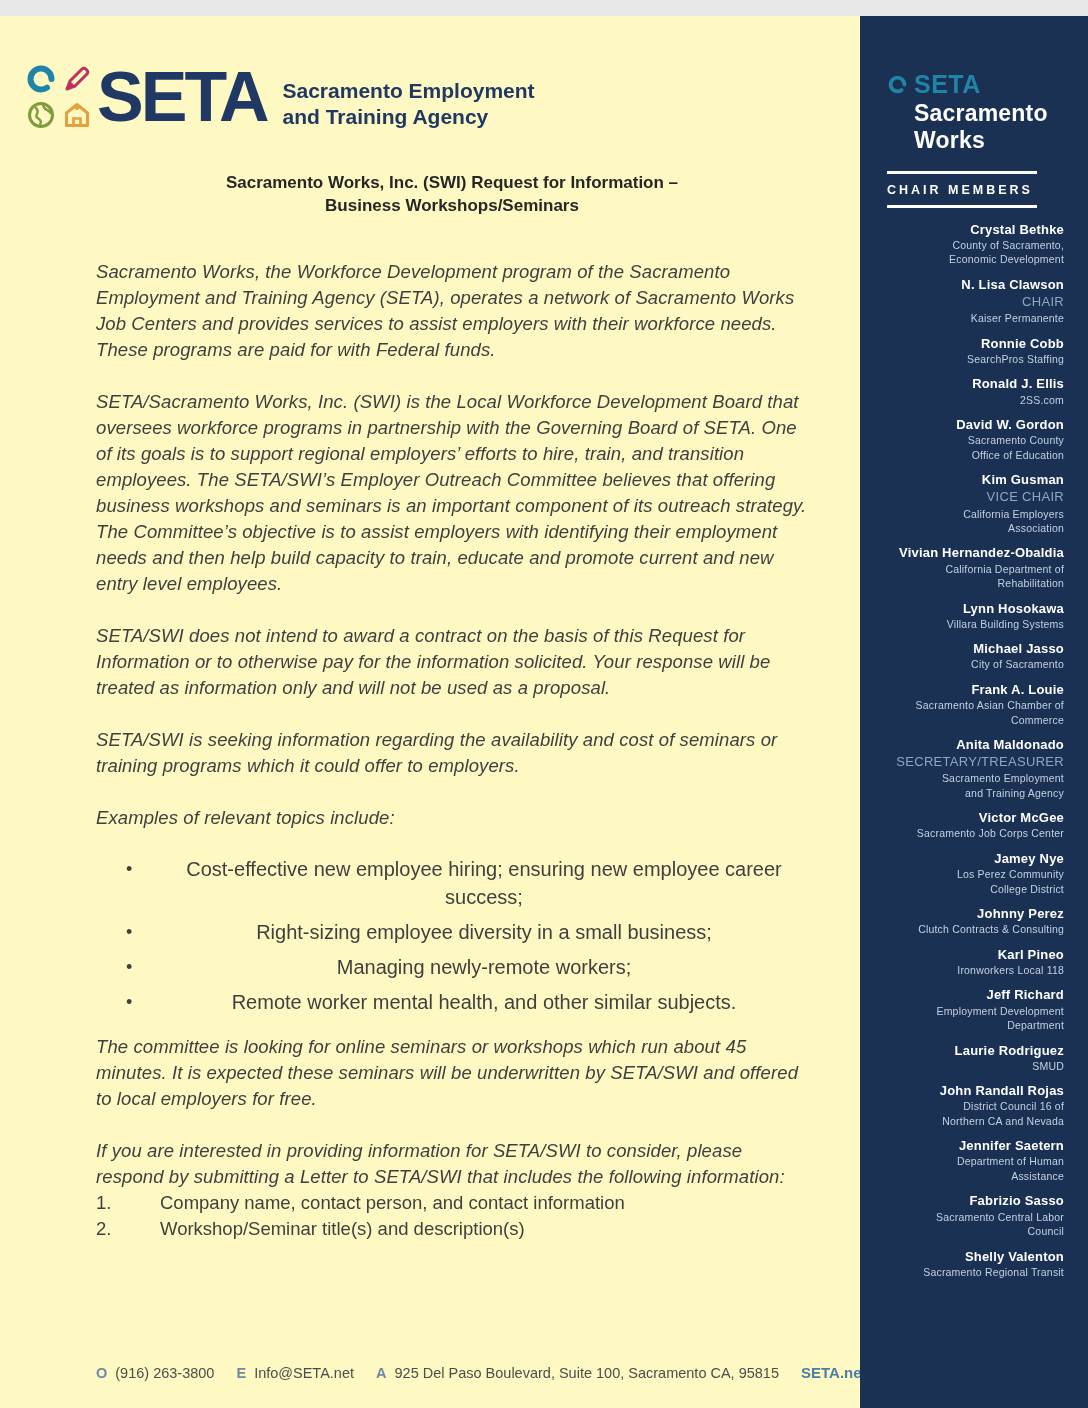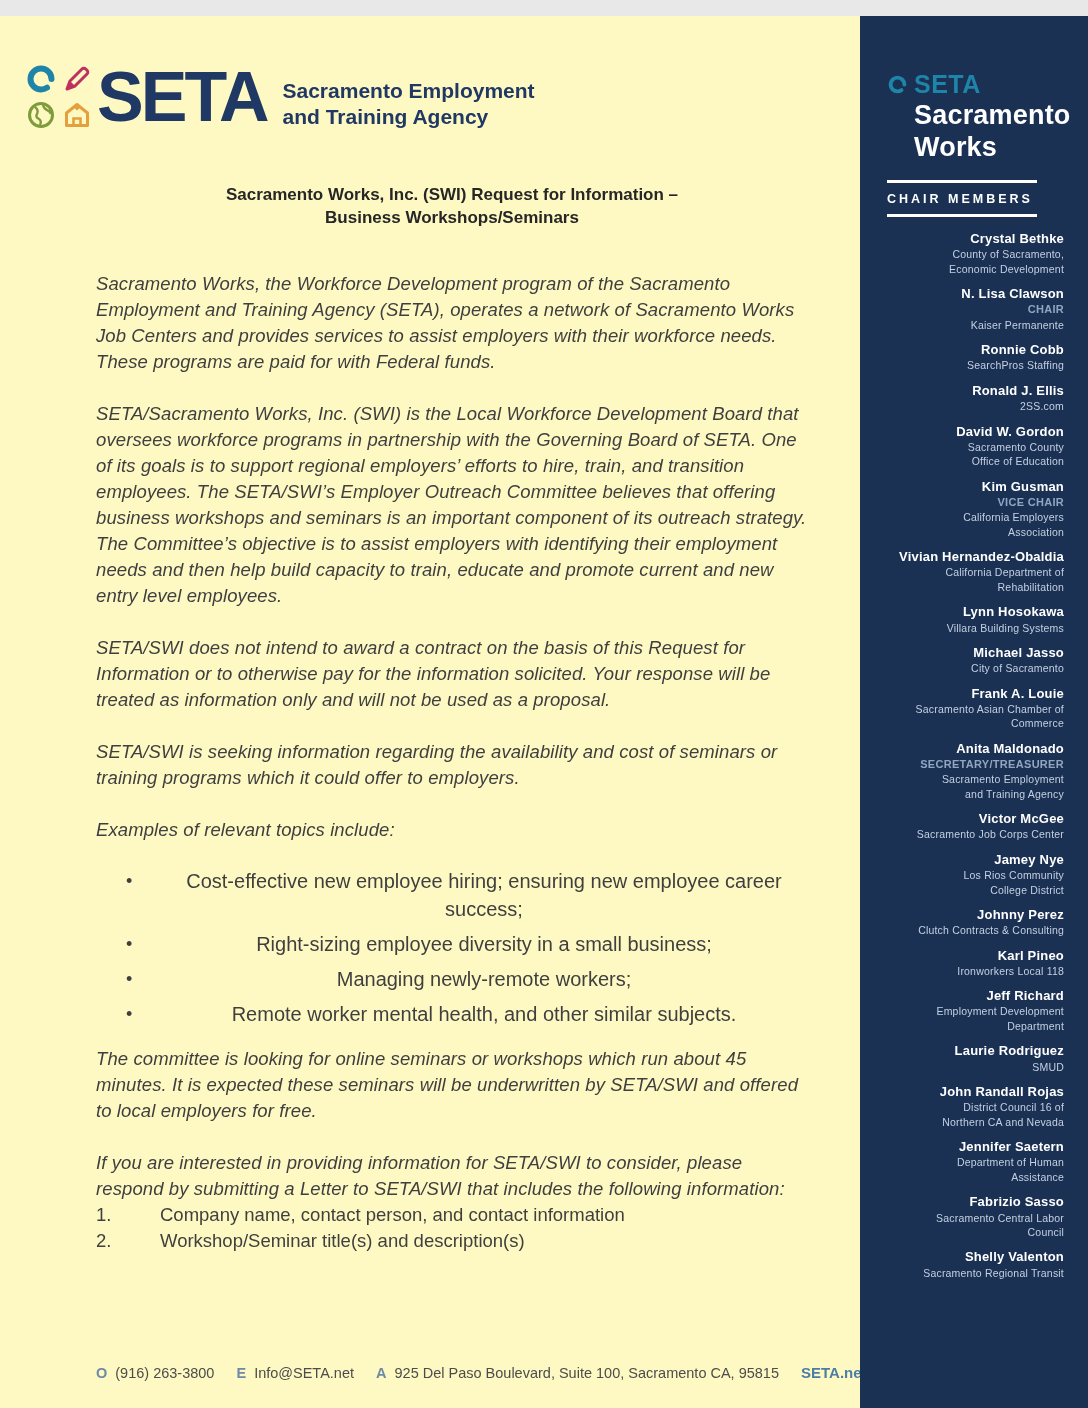--- a/index.html
+++ b/index.html
@@ -11,21 +11,21 @@
   }
 
   
   .logo-block { position:absolute; left:25px; top:46px; display:flex; align-items:center; }
   .logo-icons { display:grid; grid-template-columns:32px 32px; grid-template-rows:32px 32px; gap:4px; margin-right:4px; }
   .logo-icons svg { width:32px; height:32px; display:block; }
   .logo-word { font-size:70px; font-weight:800; color:#203864; letter-spacing:-3px; line-height:1; margin-right:16px; }
   .logo-tagline { font-size:21px; font-weight:700; color:#203864; line-height:1.25; padding-top:14px; }
 
   
-  .main { position:absolute; left:96px; top:12px; width:712px; color:#3f3f3f; }
+  .main { position:absolute; left:96px; top:0; width:712px; color:#3f3f3f; }
   .doc-title { margin-top:155px; text-align:center; font-size:17px; font-weight:700; color:#262626; line-height:23px; }
   .para { font-size:18.5px; line-height:26px; margin-top:26px; letter-spacing:0.1px;font-style:italic; }
   .para:first-of-type { margin-top:0; }
   #paras-before { margin-top:42px; }
   .bullet-list { list-style:none; margin-top:24px; }
   .bullet-list li { position:relative; padding-left:64px; font-size:20px; line-height:28px; margin-bottom:7px;text-align:center; }
   .bullet-list li::before { content:"•"; position:absolute; left:30px; top:0; font-size:18px; color:#3f3f3f; }
   #paras-after { margin-top:18px; }
   .num-list { margin-top:0; }
   .num-row { display:grid; grid-template-columns:64px 1fr; font-size:18.5px; line-height:26px; }
@@ -34,28 +34,28 @@
   .footer { position:absolute; left:96px; top:1348px; width:712px; display:flex; align-items:baseline; gap:22px; font-size:14.5px; color:#4c4c4c; white-space:nowrap; }
   .f-item { display:flex; gap:8px; align-items:baseline; }
   .f-label { font-weight:700; color:#6f8aa6; }
   .f-brand { margin-left:auto; font-weight:700; color:#4b7ea6; font-size:15px; }
 
   
   .sidebar { position:absolute; left:860px; top:0; width:228px; height:1408px; background:#1b3154; padding:56px 24px 0 27px; }
   .sb-logo-row { display:flex; align-items:center; gap:6px; }
   .sb-logo-row svg { width:21px; height:21px; display:block; }
   .sb-logo-word { font-size:25px; font-weight:800; color:#1e84a8; letter-spacing:0.5px; line-height:1; }
-  .sb-brand { margin-left:27px; margin-top:3px; color:#ffffff; font-size:27px; font-weight:800; line-height:1.17; letter-spacing:0.2px; }
+  .sb-brand { margin-left:27px; margin-top:3px; color:#ffffff; font-size:23px; font-weight:800; line-height:1.17; letter-spacing:0.2px; }
   .sb-rule { height:3px; background:#ffffff; width:150px; }
   .rule-top { margin-top:17px; }
   .sb-section { font-size:12.5px; font-weight:700; letter-spacing:3px; color:#ffffff; margin:9px 0 8px 0; }
   .member-list { margin-top:13px; }
   .member { margin-bottom:9px;text-align:right; }
   .member-name { display:block; color:#ffffff; font-size:13px; font-weight:700; line-height:1.32; letter-spacing:0.2px; }
-  .member-role { display:block; color:#92a5c1; font-size:11px; font-weight:700; line-height:1.4; letter-spacing:0.3px; }
+  .member-role { display:block; color:#92a5c1; font-size:13px; font-weight:400; line-height:1.4; letter-spacing:0.3px; }
   .member-org { display:block; color:#c4d0e2; font-size:10.5px; line-height:1.38; letter-spacing:0.2px; }
 </style>
 </head>
 <body>
 
 <div class="page">
 
   <div class="logo-block">
     <div class="logo-icons">
       <svg viewBox="0 0 32 32">
@@ -204,21 +204,21 @@
           <span class="member-role">SECRETARY/TREASURER</span>
           <span class="member-org">Sacramento Employment</span>
           <span class="member-org">and Training Agency</span>
         </div>
         <div class="member">
           <span class="member-name">Victor McGee</span>
           <span class="member-org">Sacramento Job Corps Center</span>
         </div>
         <div class="member">
           <span class="member-name">Jamey Nye</span>
-          <span class="member-org">Los Rios Community</span>
+          <span class="member-org">Los Perez Community</span>
           <span class="member-org">College District</span>
         </div>
         <div class="member">
           <span class="member-name">Johnny Perez</span>
           <span class="member-org">Clutch Contracts &amp; Consulting</span>
         </div>
         <div class="member">
           <span class="member-name">Karl Pineo</span>
           <span class="member-org">Ironworkers Local 118</span>
         </div>

